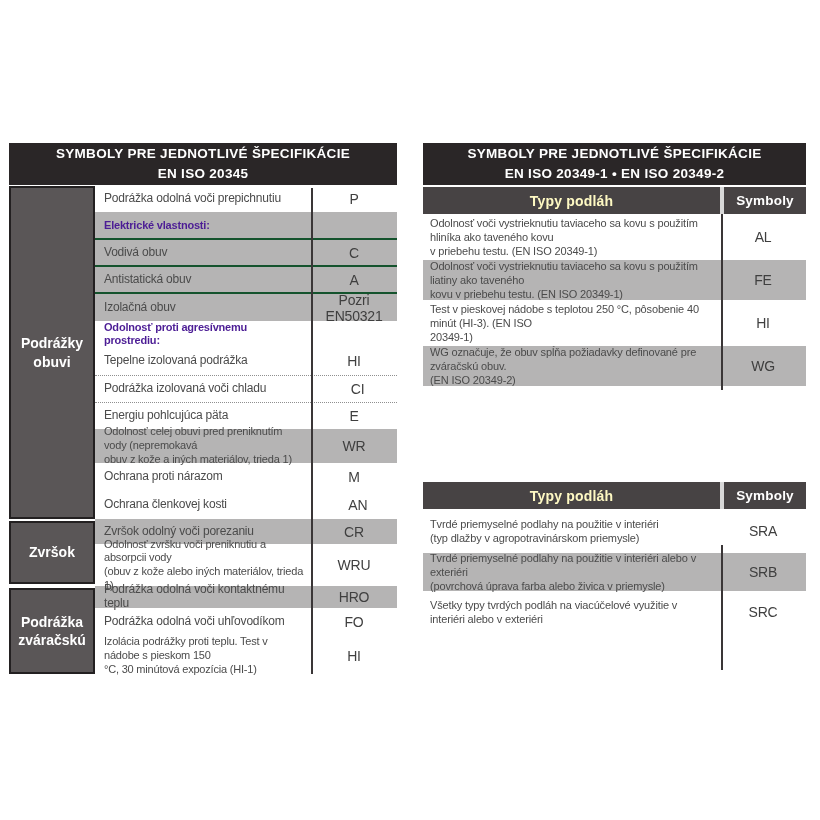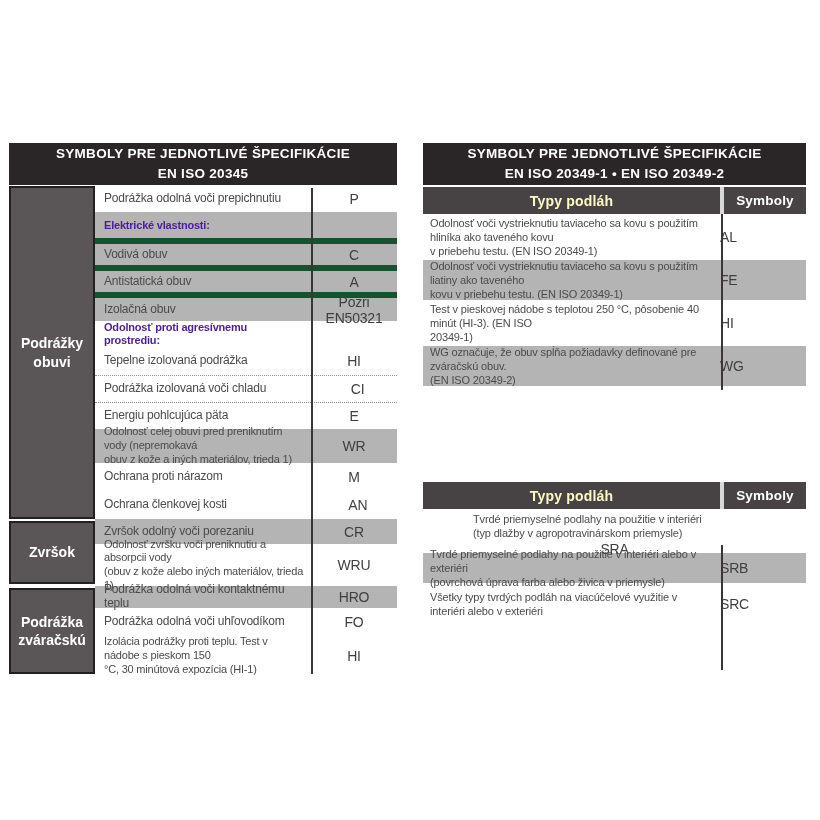--- a/index.html
+++ b/index.html
@@ -15,38 +15,38 @@
   
   .lt-body{position:relative;margin-top:1px;}
   .lt-rows{margin-left:86px;}
   .lrow{display:flex;align-items:center;box-sizing:border-box;}
   .lrow .desc{width:216px;box-sizing:border-box;padding-left:9px;padding-right:6px;
               font-size:12px;color:#4b4b4b;white-space:pre-line;line-height:1.15;letter-spacing:-.2px;}
   .lrow .sym{width:86px;text-align:center;font-size:14px;color:#3f3f3f;letter-spacing:-.2px;}
   .lrow.gray{background:#b5b4b4;}
   .lrow.boldrow .desc{font-weight:bold;color:#4c1d95;font-size:11px;}
   .lrow.dot{border-bottom:1px dotted #8f8f8f;}
-  .lrow.sepl{border-top:6px solid #14532d;}
+  .lrow.sepl{border-top:2px solid #14532d;}
   .lrow.small .desc{font-size:11px;line-height:1.25;}
   .sec-label{position:absolute;left:0;width:86px;box-sizing:border-box;background:#5a5657;
              border:2px solid #232021;color:#ffffff;font-weight:bold;font-size:14px;
              display:flex;align-items:center;justify-content:center;text-align:center;line-height:1.3;}
   .lt-vline{position:absolute;left:302px;top:2px;width:2px;height:486px;background:#3a3637;}
 
   
   .rt-sub{display:flex;margin-top:2px;height:27px;}
   .rt-sub .c1{width:297px;background:#474344;color:#fef9c3;font-weight:bold;font-size:14px;
               display:flex;align-items:center;justify-content:center;letter-spacing:.2px;}
   .rt-sub .gap{width:4px;background:#d8d8d8;}
   .rt-sub .c2{flex:1;background:#474344;color:#fff;font-weight:bold;font-size:13.5px;
               display:flex;align-items:center;justify-content:center;letter-spacing:.2px;}
   .rrow{display:flex;margin-top:3px;align-items:center;box-sizing:border-box;}
   .rrow .desc{width:297px;box-sizing:border-box;padding-left:7px;padding-right:16px;
               font-size:11px;color:#4b4b4b;white-space:pre-line;line-height:1.3;letter-spacing:-.15px;}
-  .rrow .sym{flex:1;font-size:14px;color:#3f3f3f;letter-spacing:-.2px;}
+  .rrow .sym{flex:1;text-align:center;font-size:14px;color:#3f3f3f;letter-spacing:-.2px;}
   .rrow.gray{background:#b5b4b4;}
   .rt-vline{position:absolute;left:298px;width:2px;background:#3a3637;}
 </style>
 </head>
 <body>
 
 <div class="canvas">
 
   <section class="tbl" style="left:9px;top:143px;width:388px;">
     <header class="t-head" style="height:42px;">
@@ -169,26 +169,26 @@
     </div>
     <div class="rt-vline" style="top:71px;height:176px;"></div>
   </section>
 
   <section class="tbl" style="left:423px;top:480px;width:383px;">
     <div class="rt-sub">
       <div class="c1">Typy podláh</div>
       <div class="gap"></div>
       <div class="c2">Symboly</div>
     </div>
-    <div class="rrow" style="height:38px;flex-direction:column;">
+    <div class="rrow" style="height:38px;">
       <div class="desc">Tvrdé priemyselné podlahy na použitie v interiéri
 (typ dlažby v agropotravinárskom priemysle)</div>
       <div class="sym">SRA</div>
     </div>
-    <div class="rrow gray" style="height:30px;">
+    <div class="rrow gray" style="height:38px;">
       <div class="desc">Tvrdé priemyselné podlahy na použitie v interiéri alebo v exteriéri
 (povrchová úprava farba alebo živica v priemysle)</div>
       <div class="sym">SRB</div>
     </div>
     <div class="rrow" style="height:36px;">
       <div class="desc">Všetky typy tvrdých podláh na viacúčelové využitie v interiéri alebo v exteriéri</div>
       <div class="sym">SRC</div>
     </div>
     <div class="rt-vline" style="top:65px;height:125px;"></div>
   </section>

